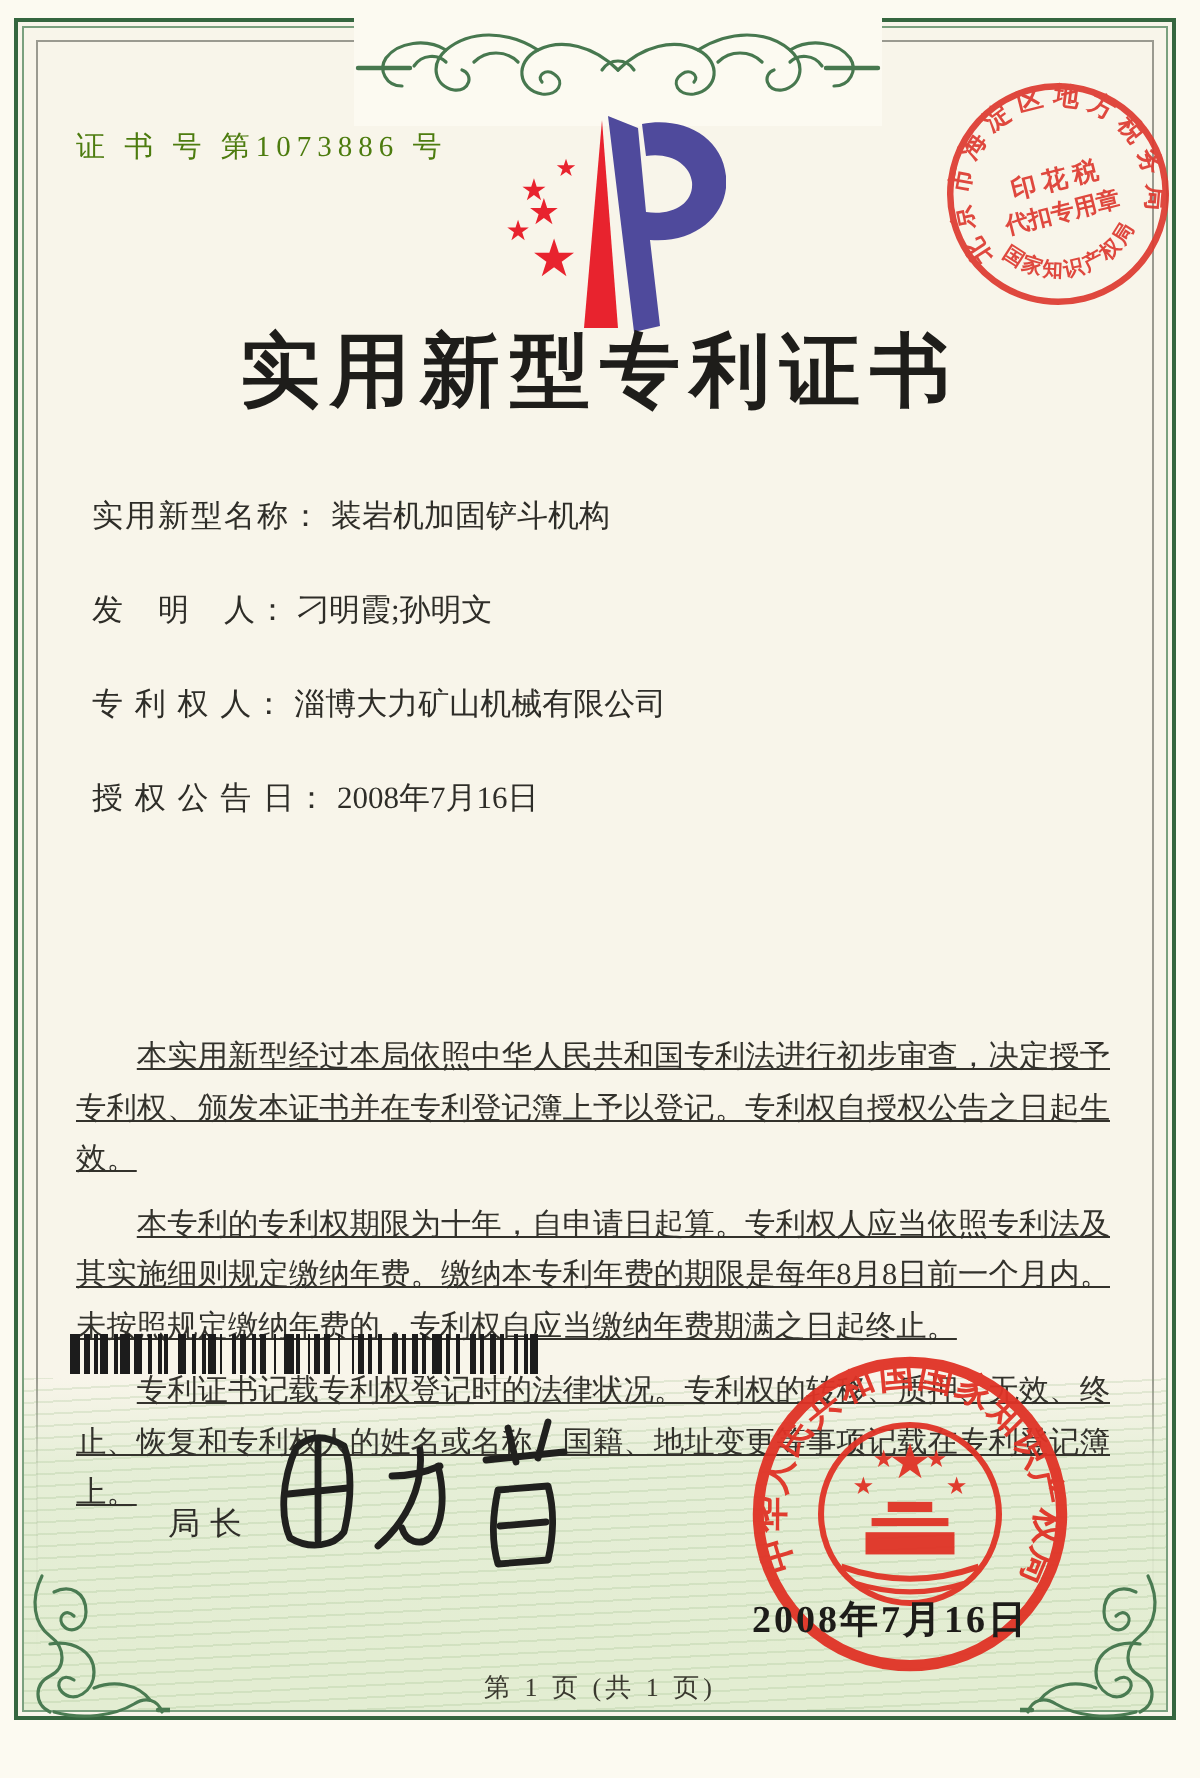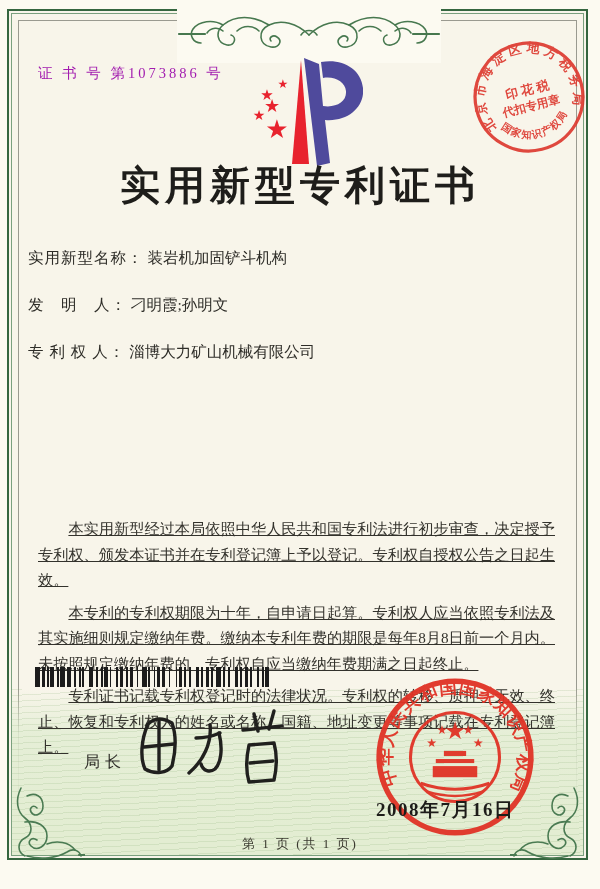--- a/index.html
+++ b/index.html
@@ -32,29 +32,29 @@
   .top-ornament {
     position:absolute; left:168px; top:-6px; width:264px; height:58px;
     background:#fcfaf1; display:flex; align-items:center; justify-content:center;
   }
   .corner-ornament { position:absolute; width:72px; height:80px; }
   .corner-ornament.bl { left:4px; bottom:-4px; }
   .corner-ornament.br { right:4px; bottom:-4px; transform:scaleX(-1); }
 
   .cert-no {
     position:absolute; left:38px; top:64px;
-    font-size:14.5px; letter-spacing:3px; color:#a21caf;
+    font-size:14.5px; letter-spacing:3px; color:#4d7c0f;
   }
   .logo { position:absolute; left:237px; top:54px; width:126px; height:118px; }
   .title {
     position:absolute; left:0; top:158px; width:100%;
     text-align:center; font-size:40px; font-weight:bold;
     letter-spacing:5px; color:#1e1d1a;
   }
-  .fields { position:absolute; left:28px; top:248px; width:512px; }
+  .fields { position:absolute; left:46px; top:248px; width:512px; }
   .field-row { height:47px; font-size:15.5px; color:#2e2d28; white-space:nowrap; }
   .field-label { letter-spacing:1px; }
   .field-value { margin-left:4px; }
   .paragraphs {
     position:absolute; left:38px; top:516px; width:517px;
     font-size:15.2px; line-height:25.5px; text-align:justify; color:#33322c;
   }
   .paragraphs p { text-indent:2em; margin-bottom:7px;text-decoration:underline; }
   .barcode {
     position:absolute; left:35px; top:667px; height:20px; width:292px;
@@ -145,20 +145,23 @@
 
 <div class="fields">
   <div class="field-row">
     <span class="field-label">实用新型名称：</span><span class="field-value">装岩机加固铲斗机构</span>
   </div>
   <div class="field-row">
     <span class="field-label">发　明　人：</span><span class="field-value">刁明霞;孙明文</span>
   </div>
   <div class="field-row">
     <span class="field-label">专 利 权 人：</span><span class="field-value">淄博大力矿山机械有限公司</span>
+  </div>
+  <div class="field-row">
+    <span class="field-label">授 权 公 告 日：</span><span class="field-value">2008年7月16日</span>
   </div>
 </div>
 
 <div class="paragraphs">
   <p>本实用新型经过本局依照中华人民共和国专利法进行初步审查，决定授予专利权、颁发本证书并在专利登记簿上予以登记。专利权自授权公告之日起生效。</p>
   <p>本专利的专利权期限为十年，自申请日起算。专利权人应当依照专利法及其实施细则规定缴纳年费。缴纳本专利年费的期限是每年8月8日前一个月内。未按照规定缴纳年费的，专利权自应当缴纳年费期满之日起终止。</p>
   <p>专利证书记载专利权登记时的法律状况。专利权的转移、质押、无效、终止、恢复和专利权人的姓名或名称、国籍、地址变更等事项记载在专利登记簿上。</p>
 </div>
 
 <div class="barcode">

